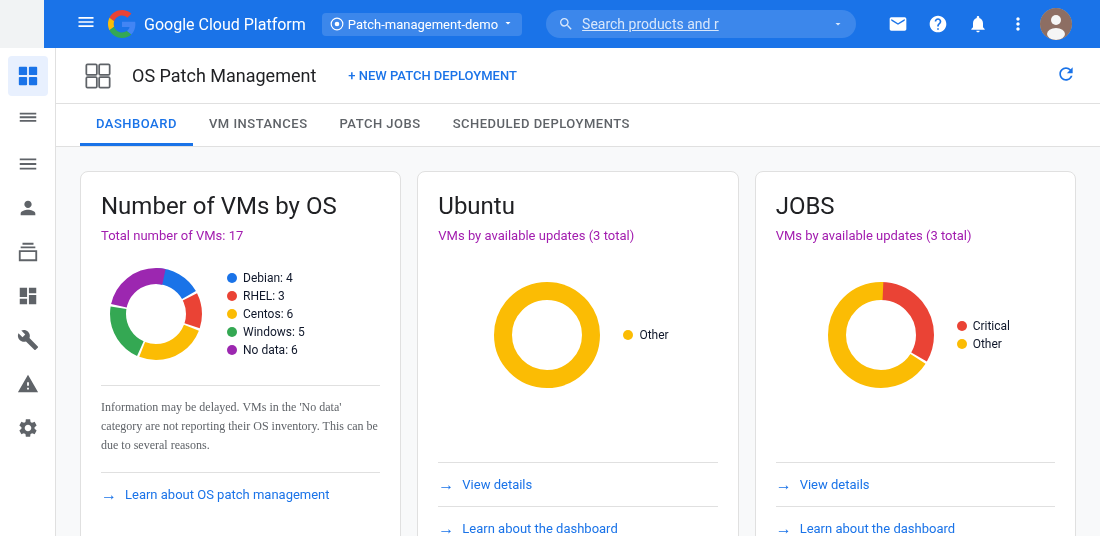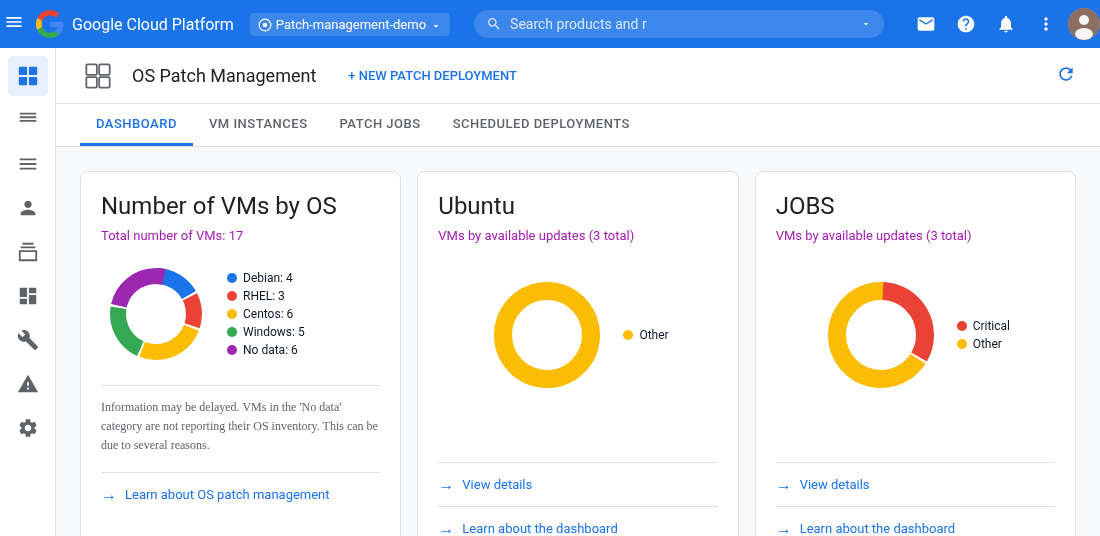--- a/index.html
+++ b/index.html
@@ -1,29 +1,29 @@
 <!DOCTYPE html>
 <html><head>
   <meta charset="utf-8">
   <style>
     * { box-sizing: border-box; margin: 0; padding: 0; }
     body { font-family: 'Roboto', Arial, sans-serif; font-size: 13px; background: #f1f3f4; overflow: hidden; }
 
     
     .topnav {
       display: flex; align-items: center; background: #1a73e8; height: 48px;
-      padding: 0 0; gap: 8px; color: white;
+      padding: 0 28px; gap: 8px; color: white; margin-left: 44px;
     }
     .topnav-menu { font-size: 20px; cursor: pointer; padding: 4px; }
     .topnav-logo { display: flex; align-items: center; gap: 8px; }
     .topnav-logo-text { font-size: 16px; font-weight: 400; color: white; white-space: nowrap; }
-    .topnav-project { display: flex; align-items: flex-end; gap: 4px; background: rgba(255,255,255,0.15); border-radius: 4px; padding: 4px 8px; cursor: pointer; margin-left: 8px; }
+    .topnav-project { display: flex; align-items: flex-start; gap: 4px; background: rgba(255,255,255,0.15); border-radius: 4px; padding: 4px 8px; cursor: pointer; margin-left: 8px; }
     .topnav-project-name { font-size: 13px; color: white; }
     .topnav-search { flex: 1; display: flex; align-items: center; background: rgba(255,255,255,0.15); border-radius: 24px; padding: 6px 12px; gap: 8px; max-width: 480px; margin: 0 16px; cursor: text; }
-    .topnav-search-text { color: rgba(255,255,255,0.8); font-size: 14px; flex:1; }
+    .topnav-search-text { color: rgba(255,255,255,0.8); font-size: 14px; flex:1;text-decoration:underline; }
     .topnav-icons { display: flex; align-items: center; gap: 4px; margin-left: auto; }
     .topnav-icon { width: 36px; height: 36px; display: flex; align-items: center; justify-content: center; cursor: pointer; border-radius: 50%; color: white; font-size: 18px; }
     .avatar { width: 32px; height: 32px; border-radius: 50%; background: #9e9e9e; overflow: hidden; display: flex; align-items: center; justify-content: center; }
 
     
     .main-layout { display: flex; height: calc(100vh - 48px); }
 
     
     .sidebar { width: 56px; background: white; border-right: 1px solid #e0e0e0; display: flex; flex-direction: column; align-items: center; padding: 8px 0; gap: 4px; flex-shrink: 0; }
     .sidebar-item { width: 40px; height: 40px; display: flex; align-items: center; justify-content: center; border-radius: 4px; cursor: pointer; color: #5f6368; font-size: 18px; }

